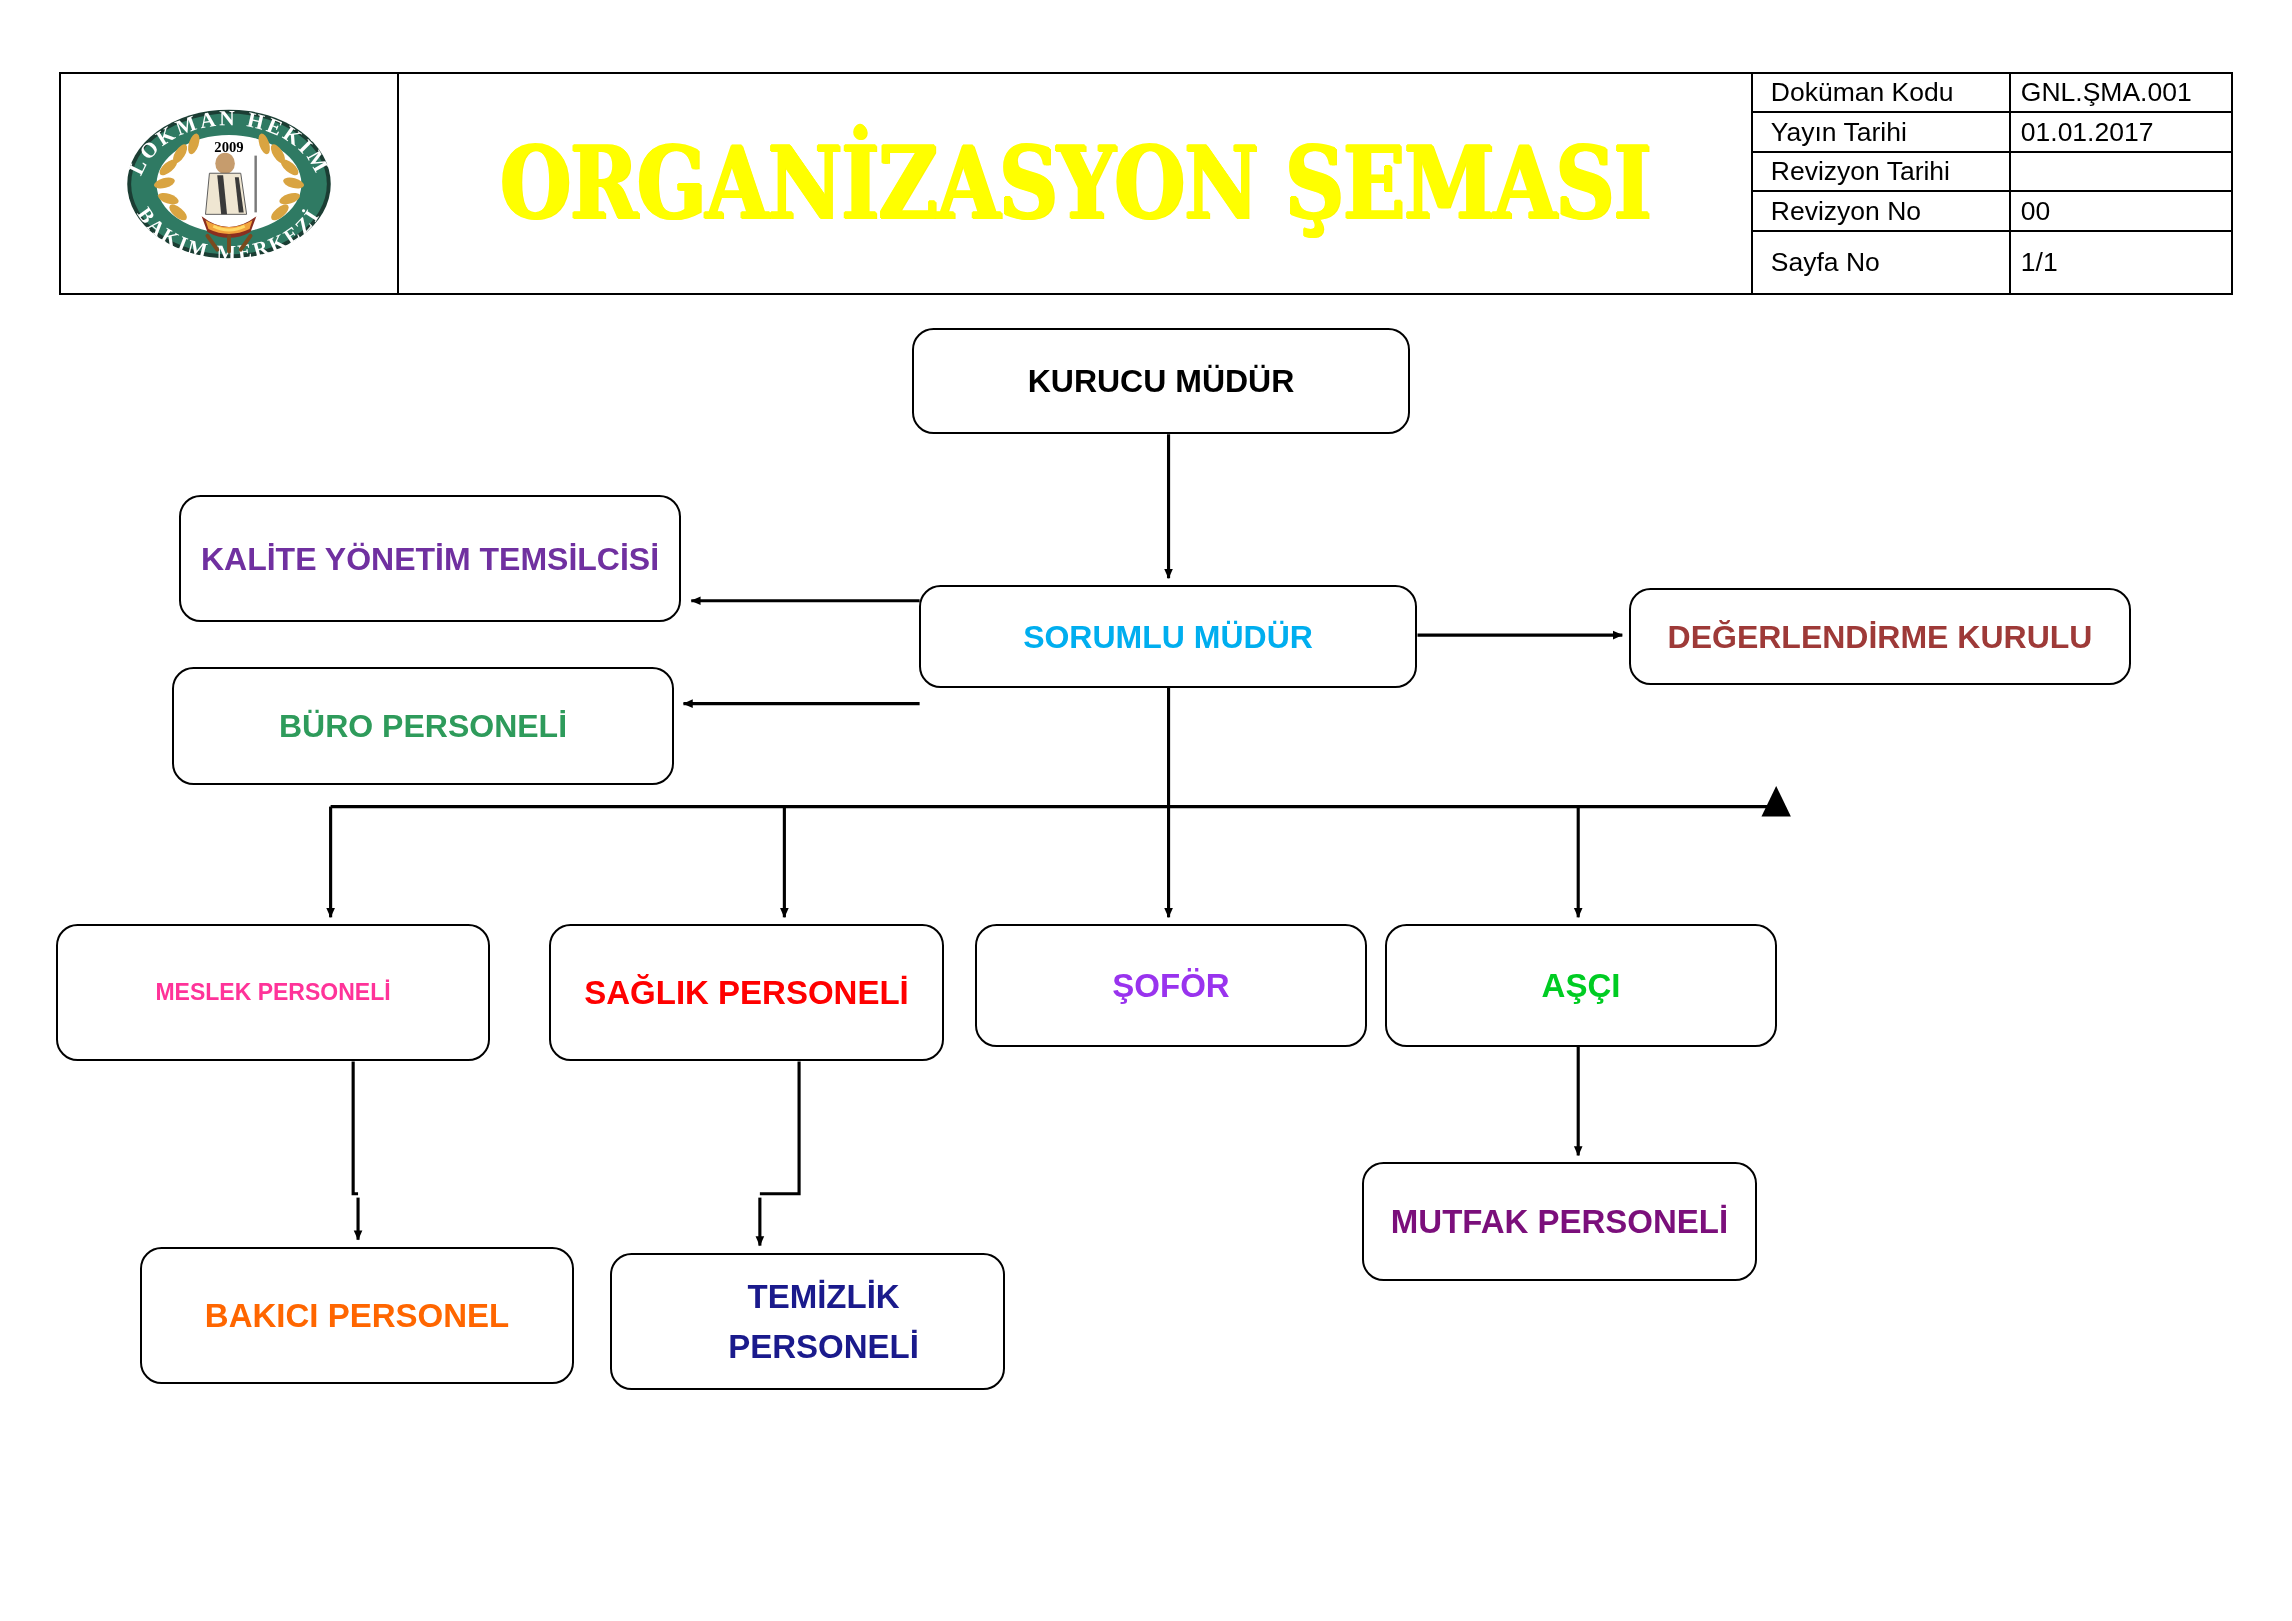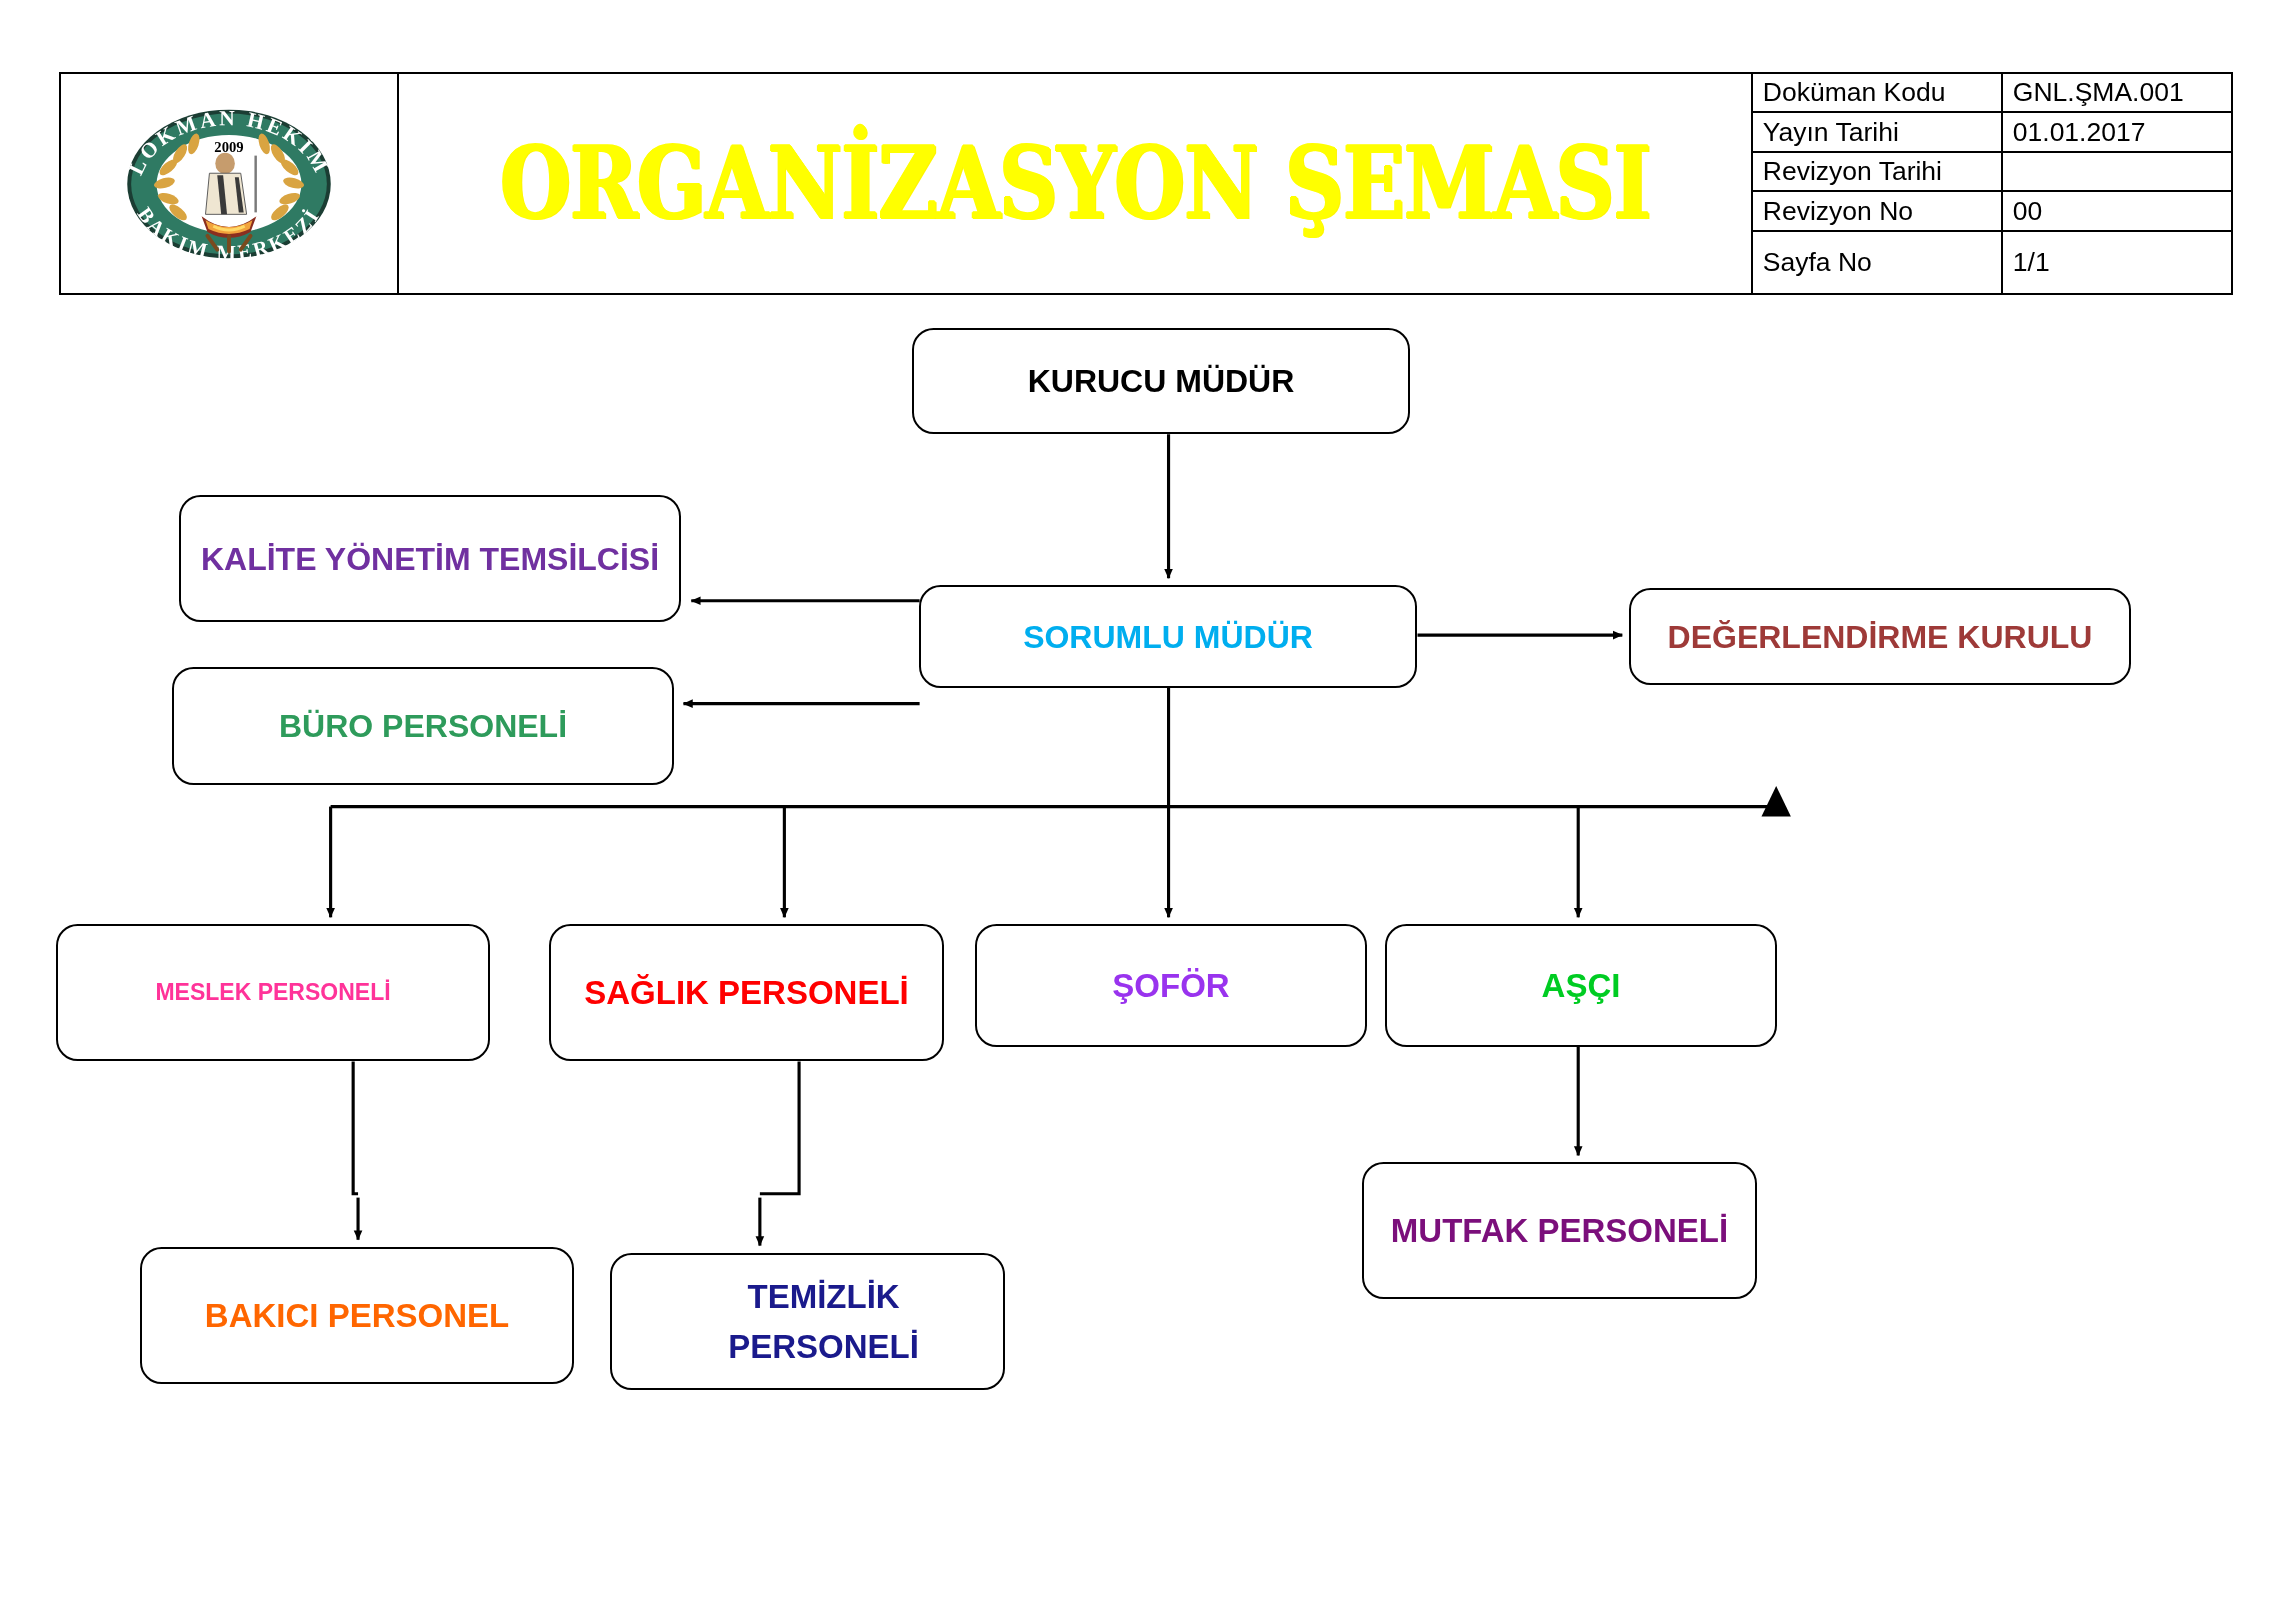--- a/index.html
+++ b/index.html
@@ -90,20 +90,21 @@
     color: #000000;
     box-sizing: border-box;
     padding: 0 9.8px;
     white-space: nowrap;
     overflow: hidden;
   }
   .meta-key {
     width: 250px;
     flex: none;
     border-right: 2px solid #000000;
+    margin-left: 8px;
   }
   .meta-val { flex: 1 1 auto; }
 
   
   .logo-wrap {
     position: relative;
     width: 274px;
     height: 186px;
   }
 
@@ -295,21 +296,21 @@
     </div>
 
     <div class="node cond" style="left:975px; top:924px; width:392px; height:123px; color:#9933EE; font-size:33px;">
       <span>ŞOFÖR</span>
     </div>
 
     <div class="node cond" style="left:1385px; top:924px; width:392px; height:123px; color:#00CC22; font-size:33px;">
       <span>AŞÇI</span>
     </div>
 
-    <div class="node cond" style="left:1362px; top:1162px; width:395px; height:137px; color:#7B0F7B; font-size:33px;justify-content:center;">
+    <div class="node cond" style="left:1362px; top:1162px; width:395px; height:119px; color:#7B0F7B; font-size:33px;justify-content:center;">
       <span>MUTFAK PERSONELİ</span>
     </div>
 
     <div class="node cond" style="left:140px; top:1247px; width:434px; height:137px; color:#FF6600; font-size:33px;">
       <span>BAKICI PERSONEL</span>
     </div>
 
     <div class="node cond" style="left:610px; top:1253px; width:395px; height:137px; color:#1A1A8C; font-size:33px;padding-left:40px;">
       <span>TEMİZLİK PERSONELİ</span>
     </div>

